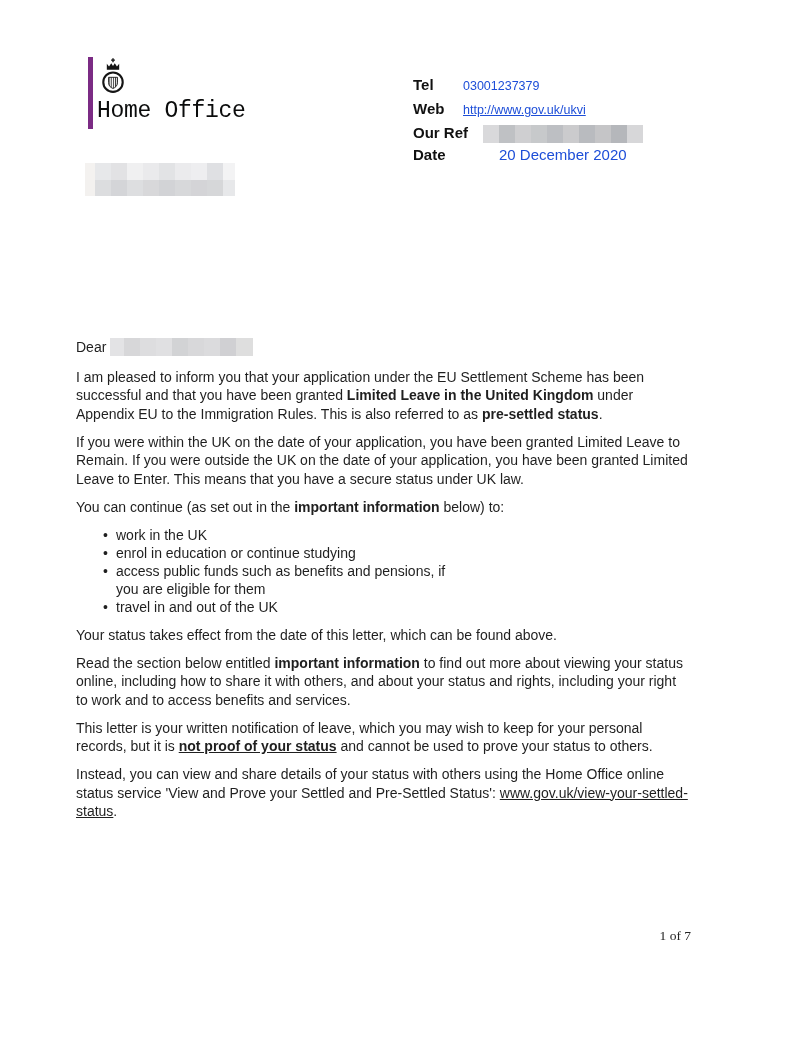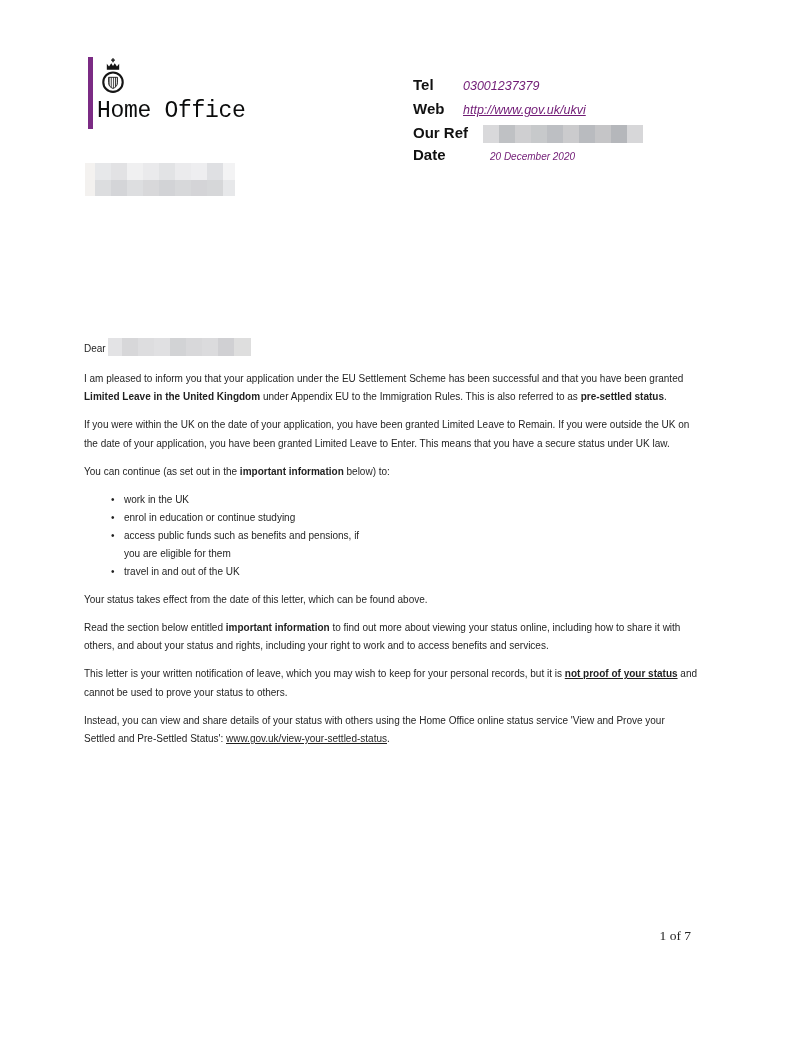--- a/index.html
+++ b/index.html
@@ -29,28 +29,28 @@
   }
   .redact-name{
     display:inline-block;width:143px;height:18px;vertical-align:-4px;
     background:linear-gradient(90deg,#e3e3e5 0 14px,#d7d7d9 0 30px,#dddddf 0 46px,#e0e0e2 0 62px,#d2d3d5 0 78px,#d8d8da 0 94px,#dbdbdd 0 110px,#d0d0d3 0 126px,#dedede 0 143px);
   }
   
   .contact{position:absolute;left:413px;top:0;width:280px;}
   .crow{position:absolute;left:0;white-space:nowrap;}
   .row-tel{top:76px}.row-web{top:100px}.row-ref{top:124px}.row-date{top:146px}
   .clabel{display:inline-block;width:50px;font-weight:bold;font-size:15px;color:#111;}
-  .cval{font-size:12.5px;color:#701a75;font-style:italic;}
+  .cval{font-size:12.5px;color:#1d4ed8;}
   .row-web .cval{text-decoration:underline;}
   .row-ref .ref-redact{margin-left:20px;}
-  .row-date .cval{margin-left:27px;font-size:10px;text-align:center;}
+  .row-date .cval{margin-left:36px;font-size:15px;text-align:center;}
   
   .letter-body{
-    position:absolute;left:84px;top:338px;width:614px;
-    font-size:10px;line-height:18.5px;color:#1f1f1f;
+    position:absolute;left:76px;top:338px;width:614px;
+    font-size:14px;line-height:18.5px;color:#1f1f1f;
   }
   .letter-body p{margin:0 0 9.5px 0;}
   .letter-body p.salutation{margin-bottom:11px;}
   .letter-body b{font-weight:bold;margin-top:30px;}
   .u{text-decoration:underline;}
   .link{text-decoration:underline;color:#1f1f1f;cursor:pointer;}
   .letter-body ul{margin:2px 0 10px 0;padding-left:40px;list-style:none;}
   .letter-body li{line-height:18px;white-space:pre-line;position:relative;}
   .letter-body li::before{content:"\2022";position:absolute;left:-13px;top:0;}
   

